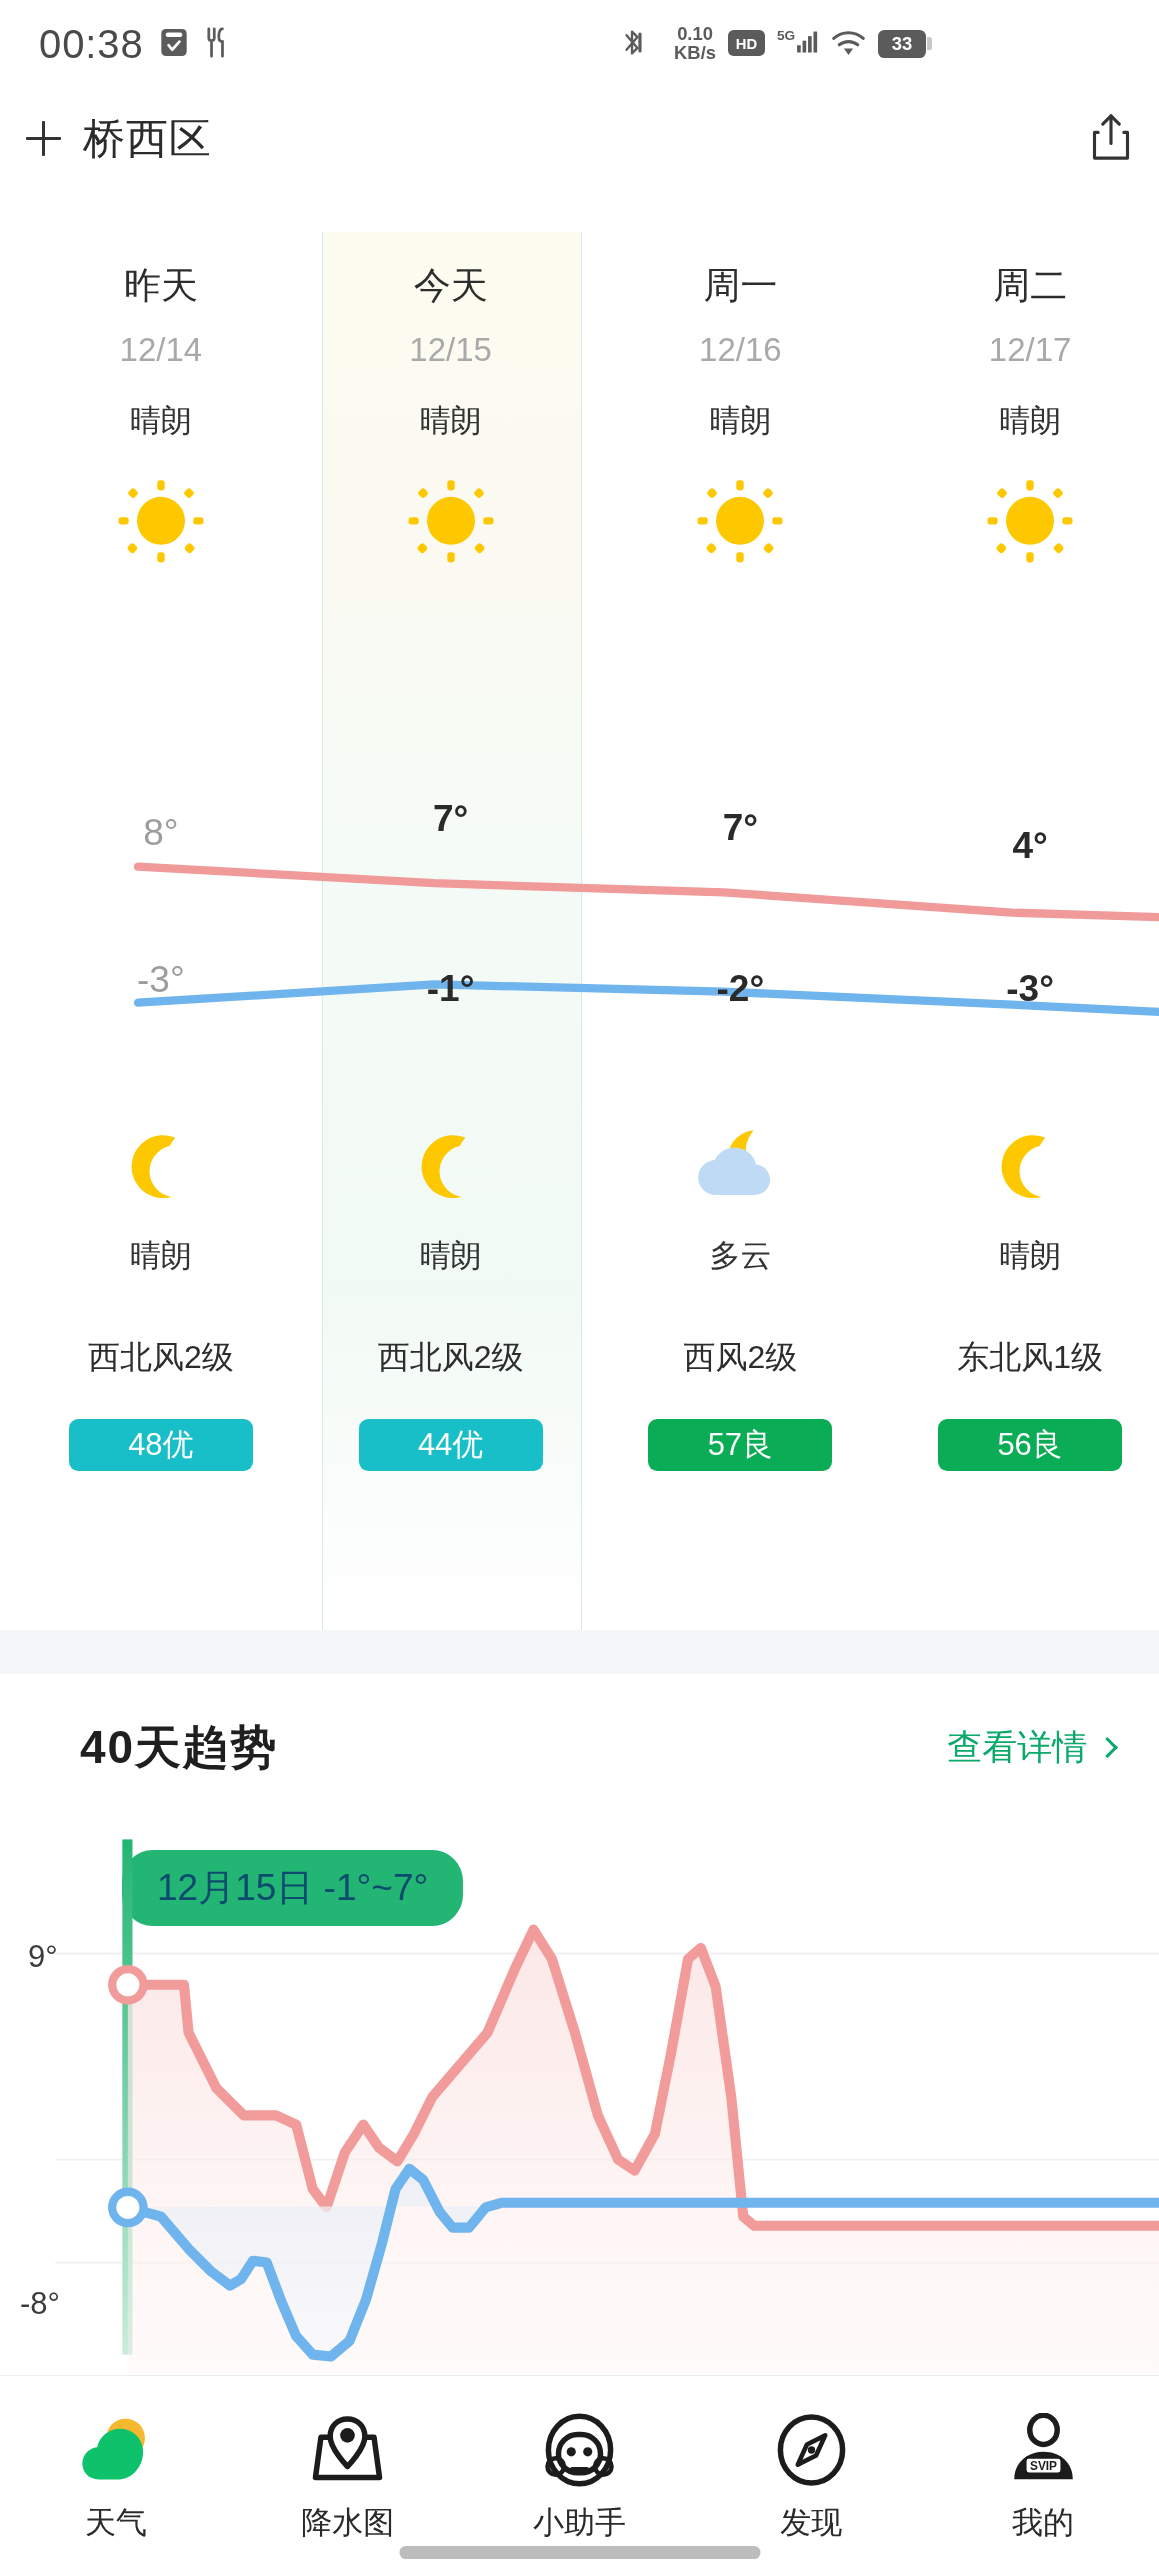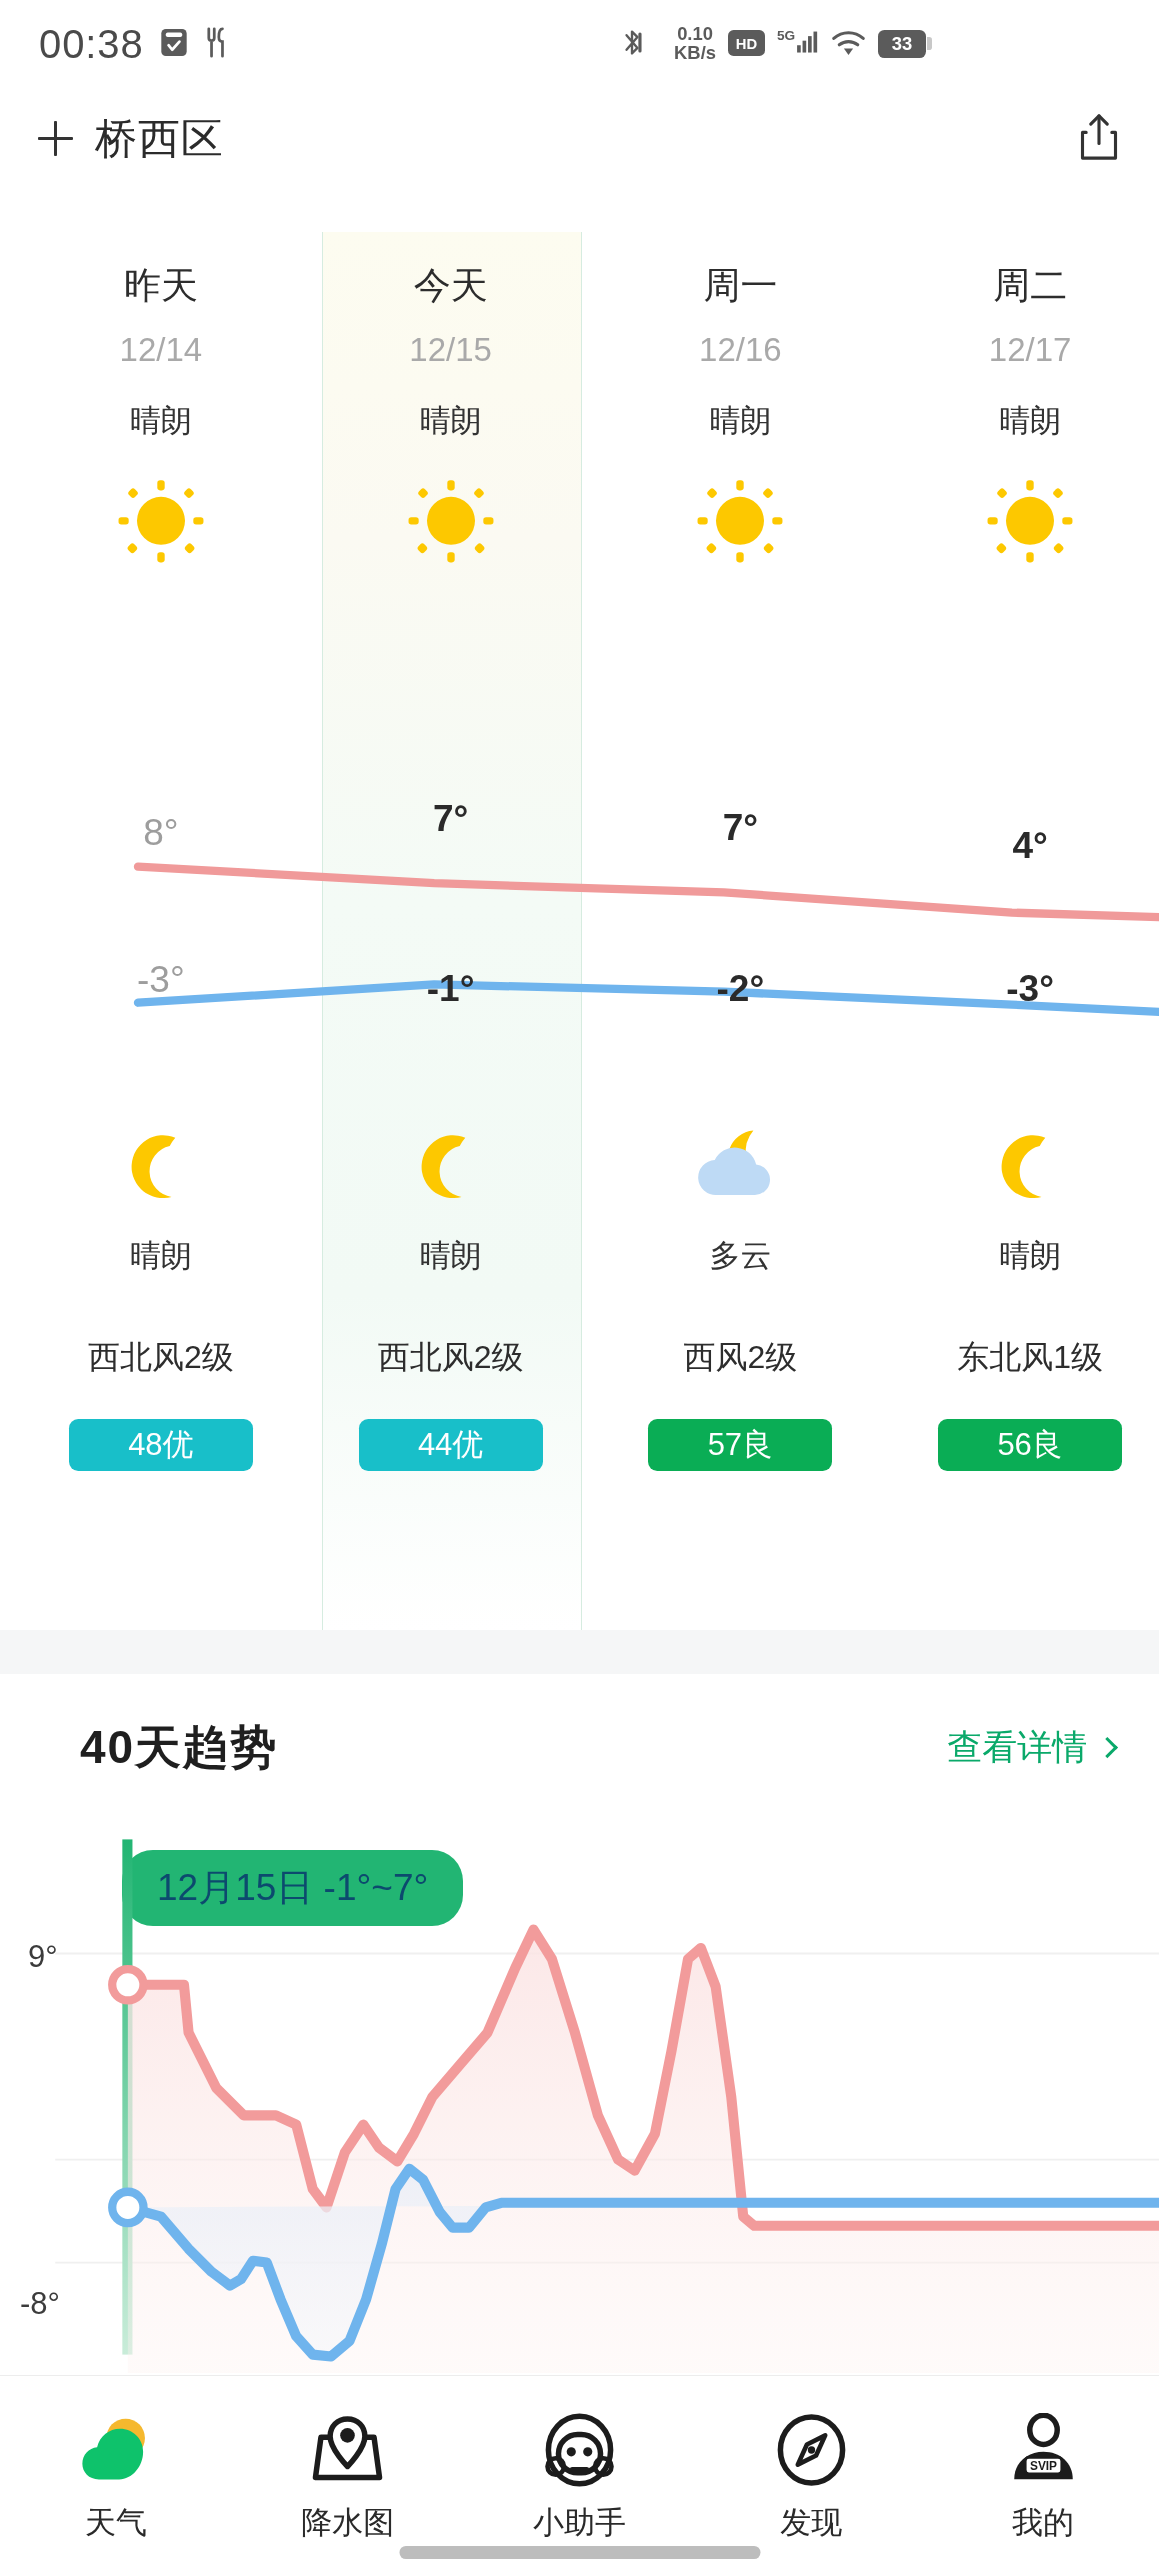--- a/index.html
+++ b/index.html
@@ -28,21 +28,21 @@
     width:48px; height:28px; background:#5b5b5b; border-radius:6.4px;
     color:#fff; font-size:18.4px; font-weight:700; position:relative;
   }
   .sb-batt::after{ content:""; position:absolute; right:-6.4px; top:7.4px;
     width:5.5px; height:13px; background:#c8c8c8; border-radius:0 2.8px 2.8px 0; }
 
   
   .header {
     position:absolute; top:88px; left:0; width:1159px; height:101px;
     display:flex; align-items:center; justify-content:space-between;
-    padding:0 38px;
+    padding:0 26px;
   }
   .hdr-left { display:flex; align-items:center; gap:22px; }
   .plus-ico { width:35px; height:35px; position:relative; }
   .plus-ico::before, .plus-ico::after {
     content:""; position:absolute; background:#333; border-radius:0.9px;
   }
   .plus-ico::before { left:0; top:15.6px; width:35px; height:3.2px; }
   .plus-ico::after  { top:0; left:15.6px; height:35px; width:3.2px; }
   .city { font-size:42px; color:#2b2b2b; letter-spacing:0.9px; }
 

